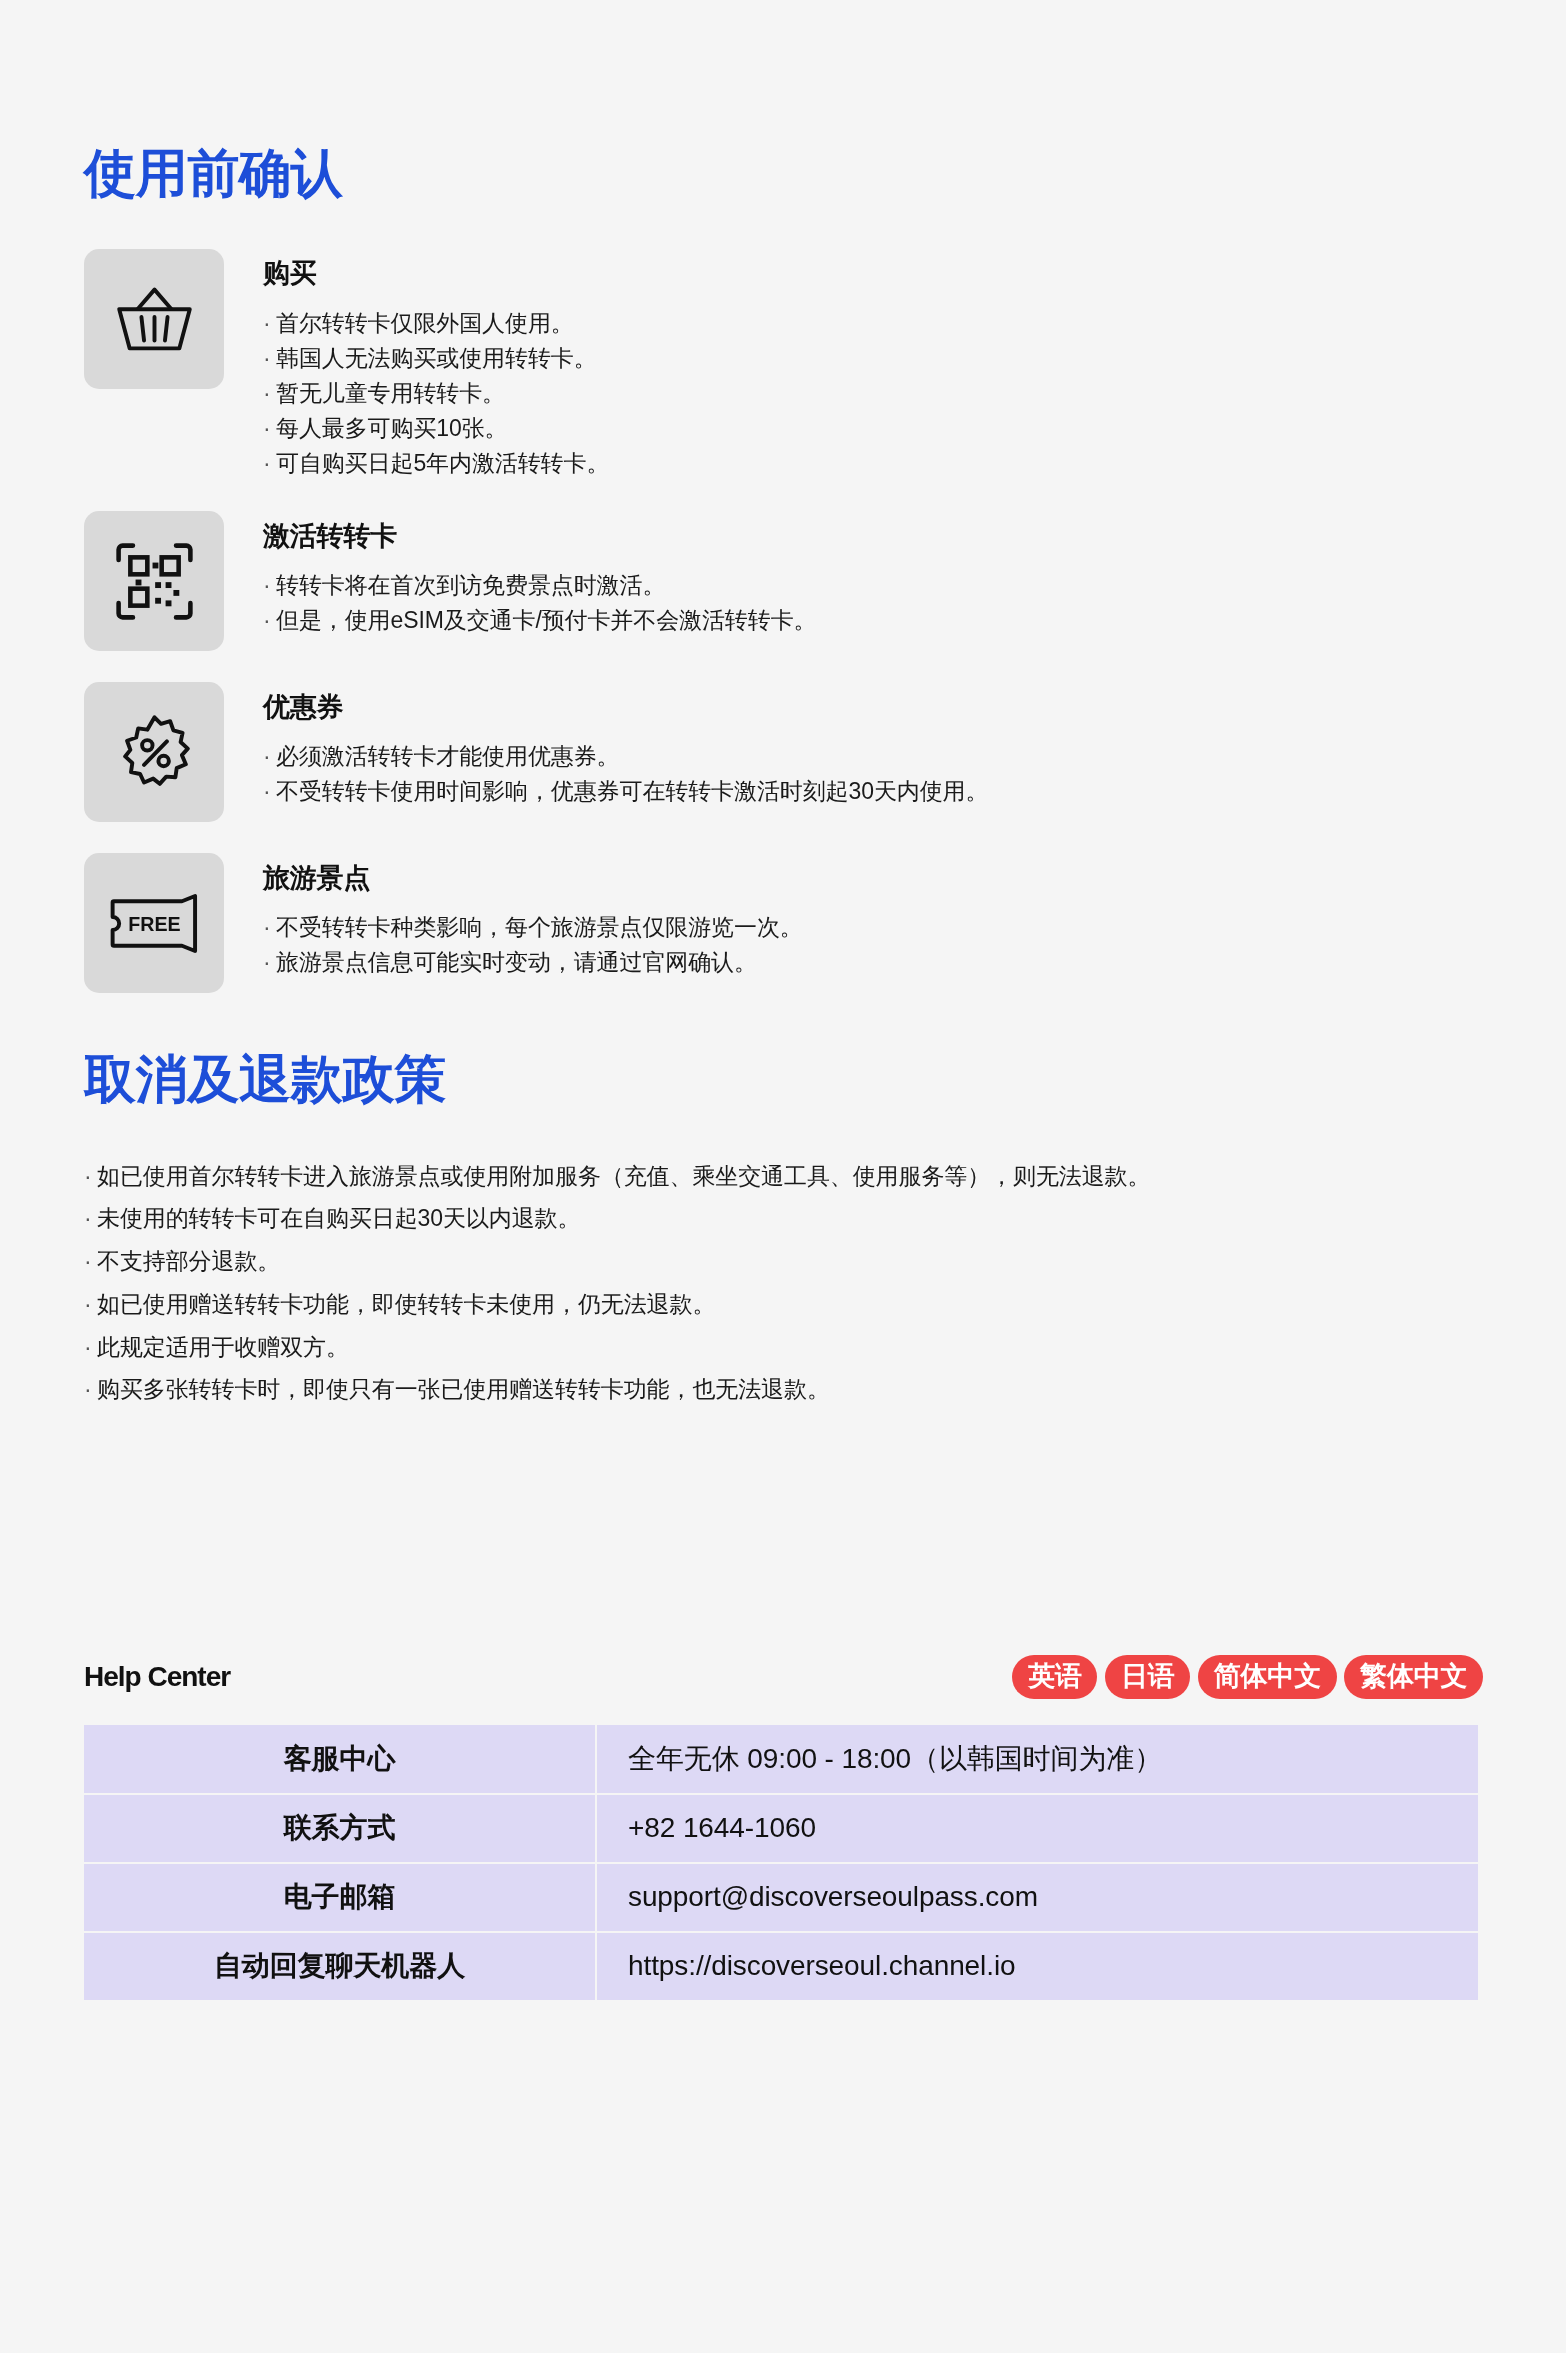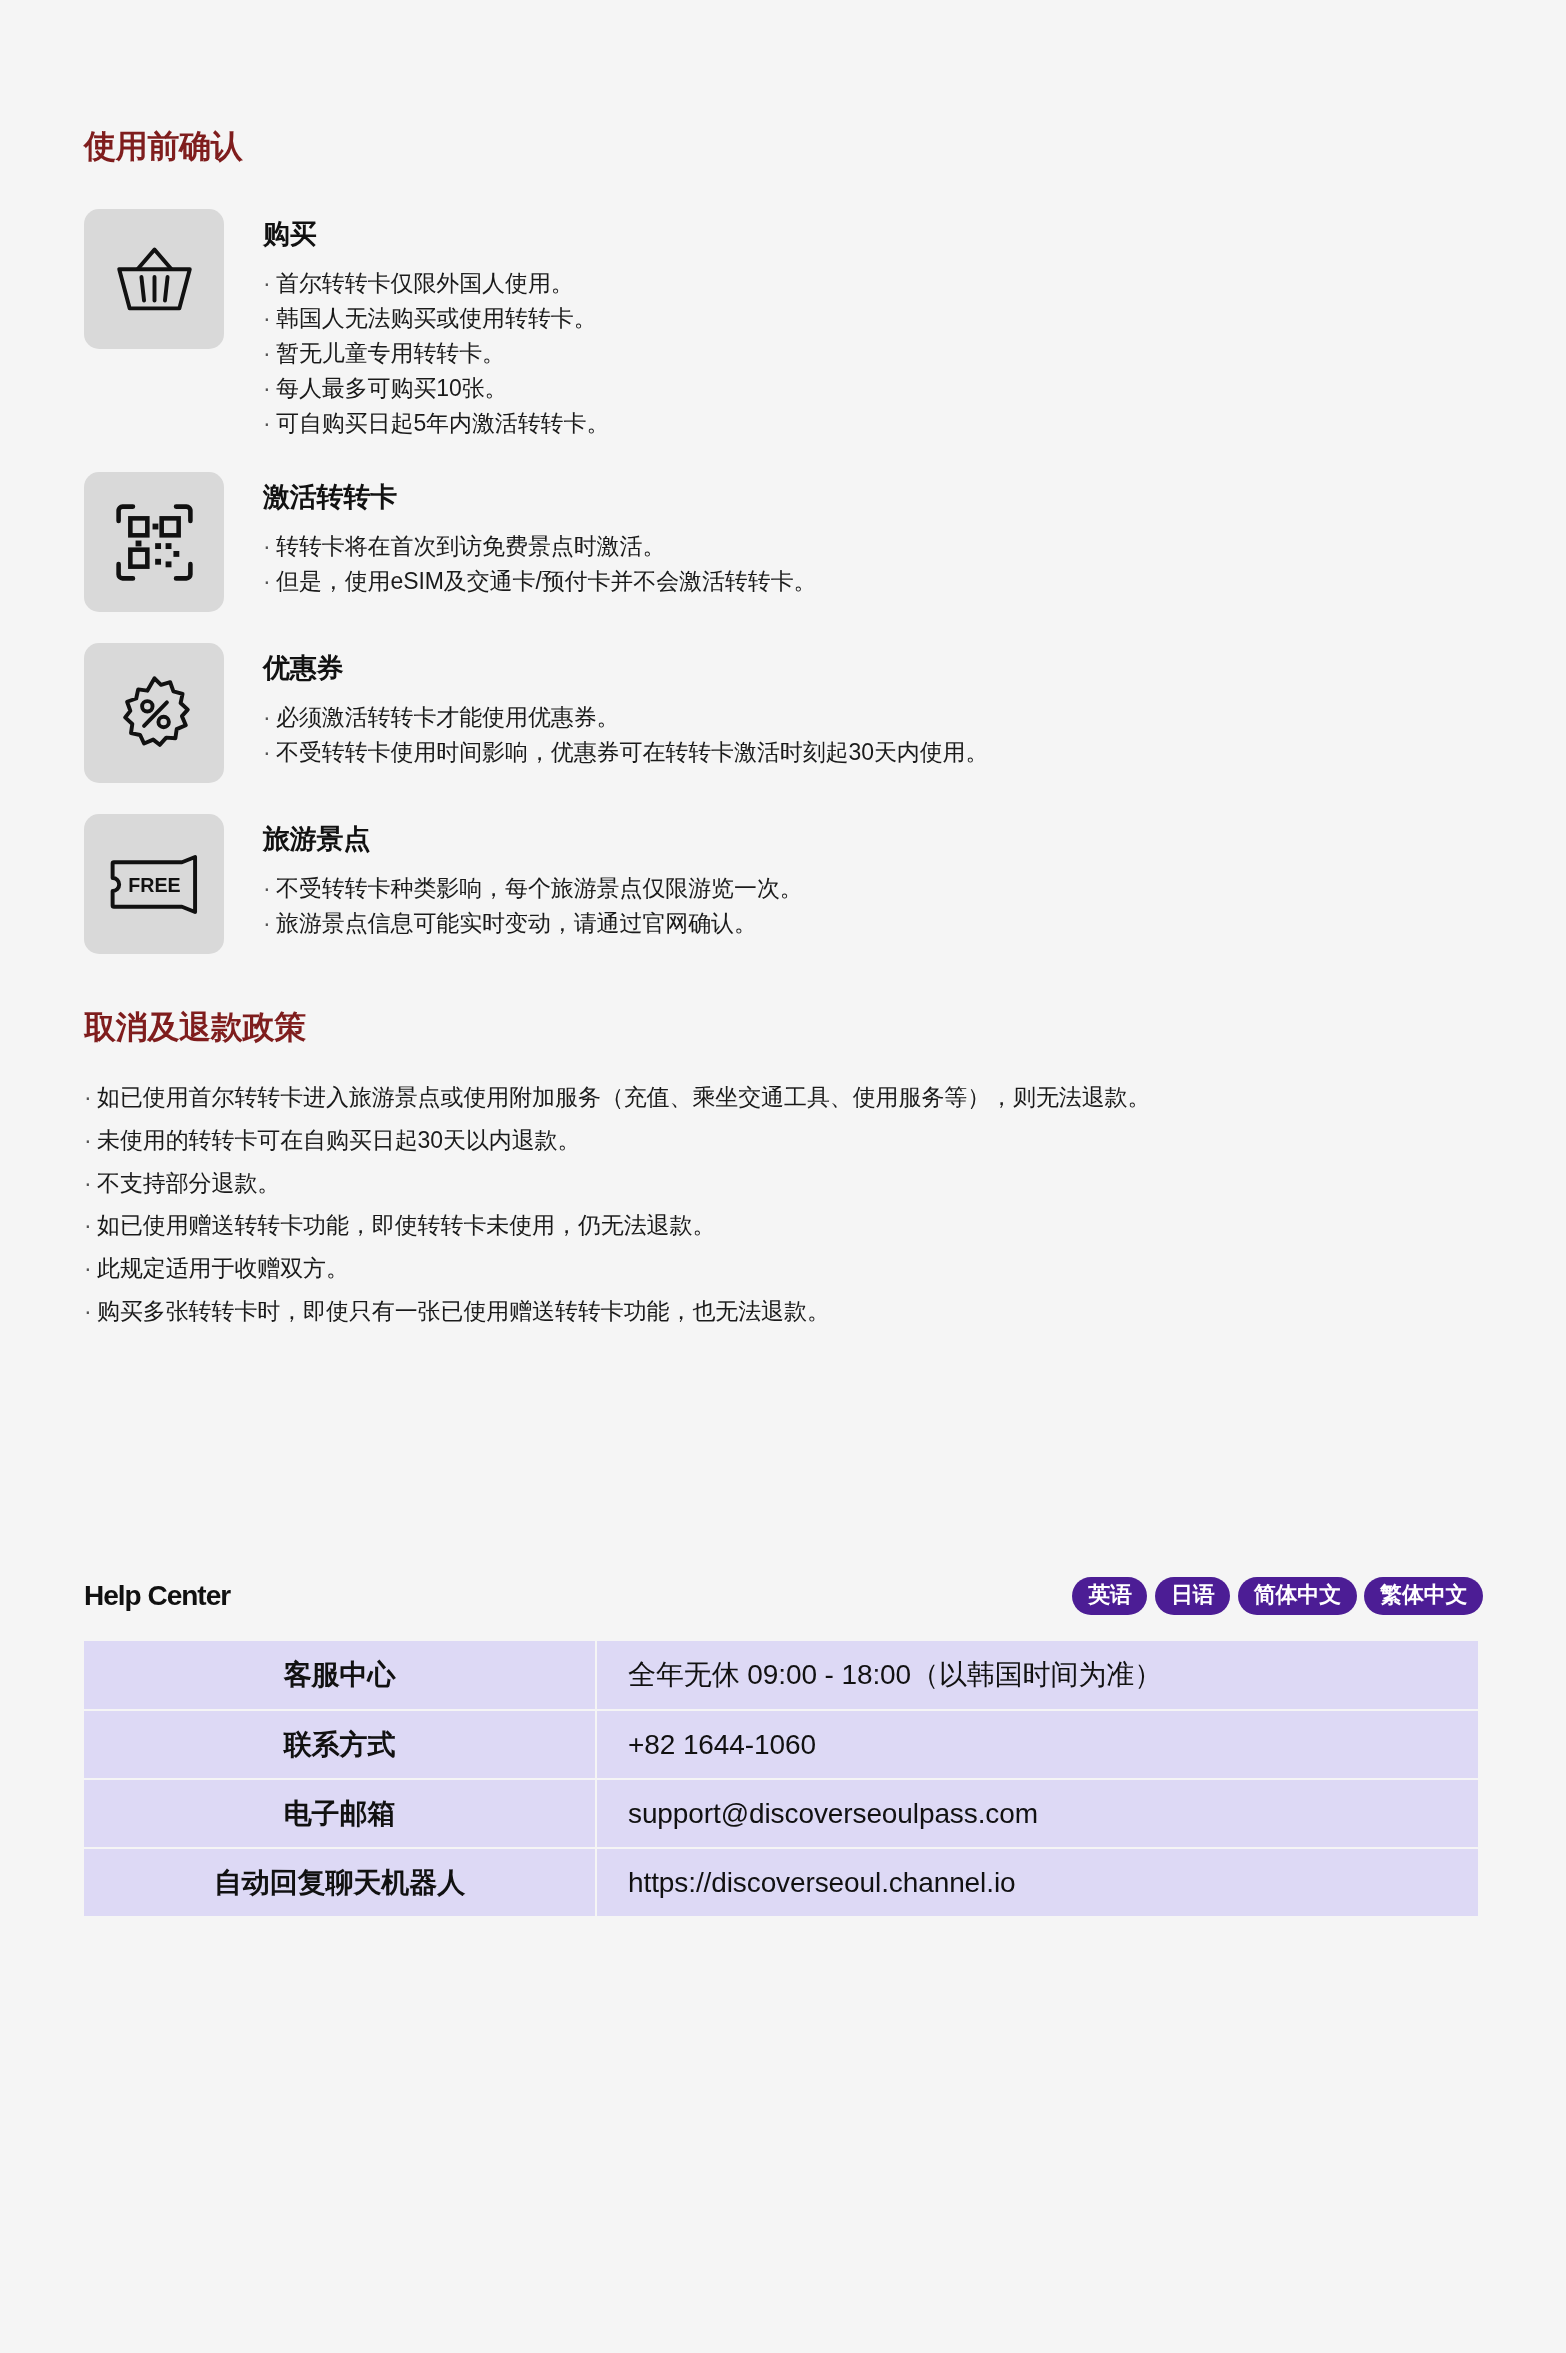--- a/index.html
+++ b/index.html
@@ -18,24 +18,24 @@
     position: relative;
     width: 1567px;
     height: 2354px;
     background: #f5f5f5;
     box-sizing: border-box;
     padding: 0 84px;
   }
 
   
   .section-title {
-    font-size: 32px;
+    font-size: 52px;
     font-weight: bold;
     letter-spacing: -0.3px;
-    color: #7f1d1d;
+    color: #1d4ed8;
   }
   #precheck-title { padding-top: 104px; }
 
   
   .info-list {
     margin-top: 40px;
   }
   .info-row {
     display: flex;
     align-items: flex-start;
@@ -93,23 +93,23 @@
     font-weight: bold;
     letter-spacing: -1px;
     color: #111111;
   }
   .lang-chips {
     display: flex;
     gap: 7.8px;
     align-items: center;
   }
   .chip {
-    background: #4c1d95;
+    background: #ef4444;
     color: #ffffff;
-    font-size: 22px;
+    font-size: 27px;
     font-weight: bold;
     border-radius: 652px;
     padding: 7.2px 15.7px 9.1px 15.7px;
     letter-spacing: -0.2px;
     line-height: 1;
     white-space: nowrap;
   }
 
   table.help-table {
     margin-top: 26px;

